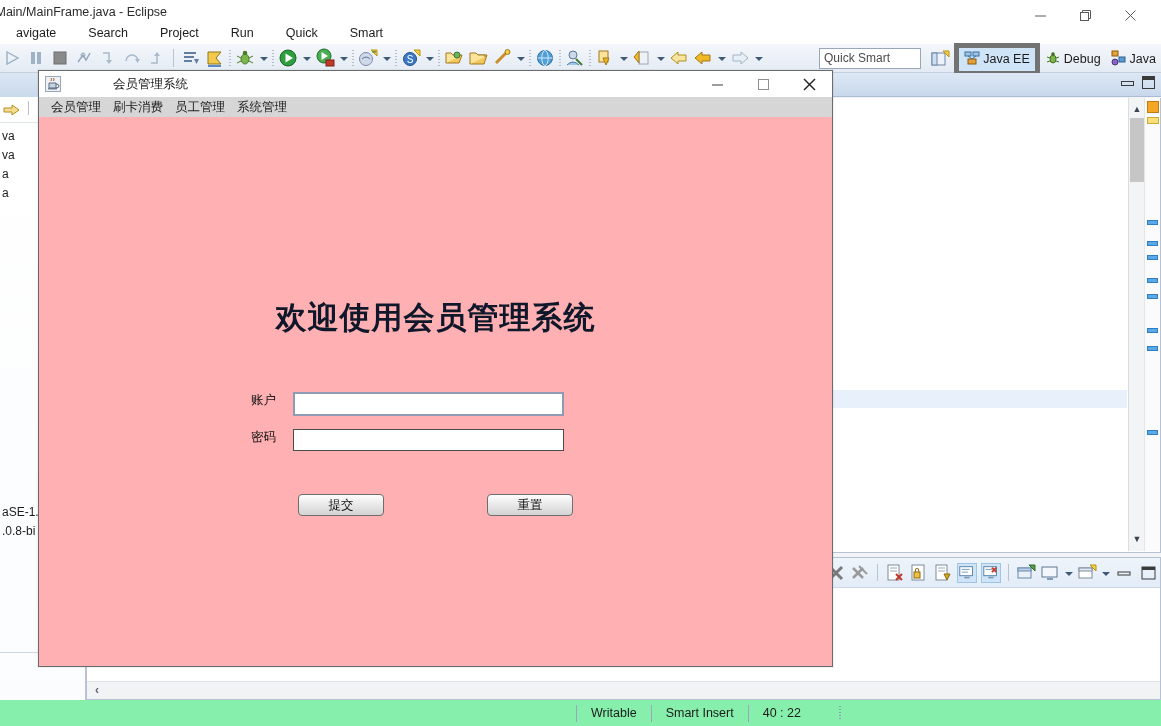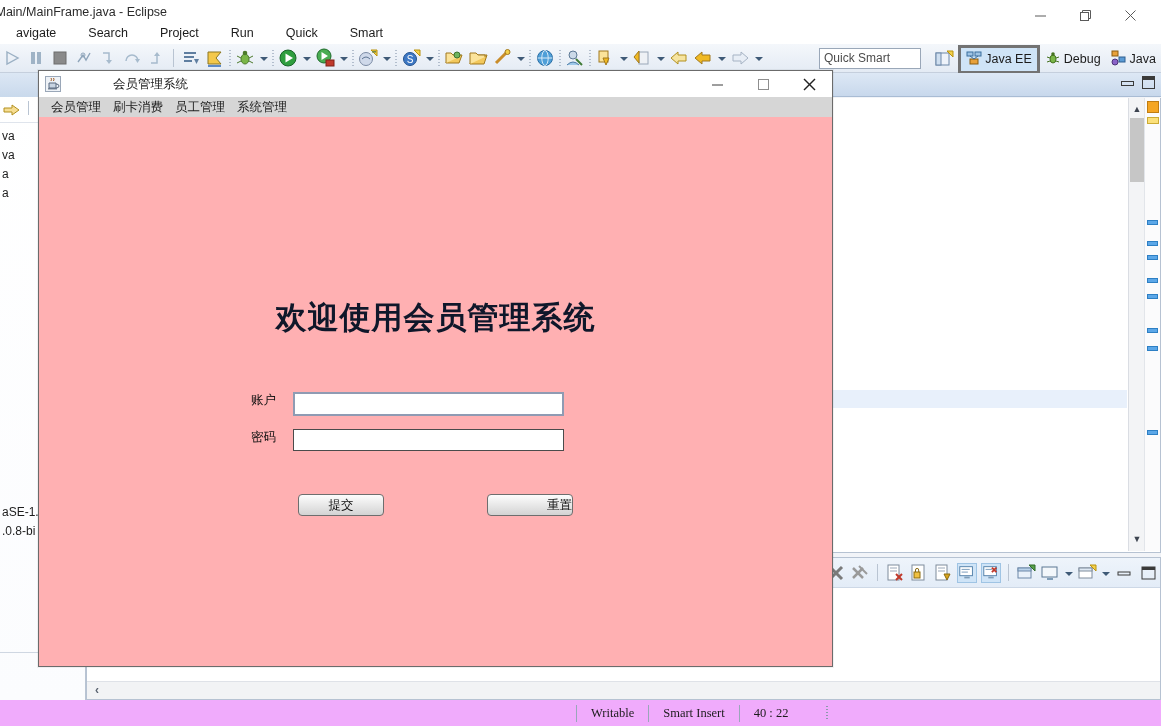--- a/index.html
+++ b/index.html
@@ -49,21 +49,21 @@
              background-image: repeating-linear-gradient(#9aa8bb 0 1px, transparent 1px 3px);
              background-size: 2px 100%; background-repeat: no-repeat; background-position: 2px 2px; opacity:.7;}
 
   .quick-access {
     position: absolute; right: 240px; top: 48px; width: 102px; height: 21px;
     background: #fff; border: 1px solid #9aa7b8;
     font-size: 12px; color: #4c4c4c; padding: 2px 4px; white-space: nowrap;
   }
   .persp-bar { position: absolute; right: 0; top: 45px; height: 28px; display: flex; align-items: center; }
   .persp-btn { display: flex; align-items: center; gap: 3px; padding: 2px 5px; font-size: 12.5px; color: #1b1b1b; }
-  .persp-btn.active { background: #cfe4f7; border: 3px solid #737373; }
+  .persp-btn.active { background: #cfe4f7; border: 5px solid #737373; }
   .persp-newicon { width: 20px; height: 20px; position: relative; margin-right: 4px; }
 
   
   .workbench { position: absolute; left: 0; top: 73px; width: 1161px; height: 627px; background: #f2f4f8; }
   .pkg-explorer {
     position: absolute; left: 0; top: 0; width: 86px; height: 627px;
     background: linear-gradient(#ffffff, #fbfcfe);
     border-right: 1px solid #b9c4d3;
   }
   .pkg-tab {
@@ -130,21 +130,21 @@
   .cn-sep { width: 1px; height: 17px; background: #b9c4d2; margin: 0 5px; flex: none; }
   .console-body { position: absolute; left: 0; top: 31px; width: 1073px; height: 80px; background: #fff; }
   .console-hscroll {
     position: absolute; left: 0; bottom: 0; width: 1073px; height: 18px;
     background: #f2f3f5; border-top: 1px solid #dfe2e8;
   }
 
   
   .statusbar {
     position: absolute; left: 0; bottom: 0; width: 1161px; height: 26px;
-    background: #f0abfc; display: flex; align-items: center; font-size: 12.5px; color: #1c1c1c; font-family: Liberation Serif, serif;
+    background: #86efac; display: flex; align-items: center; font-size: 12.5px; color: #1c1c1c;
   }
   .st-cell { padding: 0 14px; height: 17px; line-height: 17px; display: flex; align-items: center; white-space: nowrap; }
   .st-div { width: 1px; height: 17px; background: #9aa6ba; }
   .st-dots { width: 6px; height: 16px; margin-left: 22px;
              background-image: repeating-linear-gradient(#8d99ad 0 1px, transparent 1px 3px);
              background-size: 2px 100%; background-repeat: no-repeat; background-position: 2px 1px; }
 
   
   .swing-dialog {
     position: absolute; left: 38px; top: 70px; width: 795px; height: 597px;
@@ -665,17 +665,17 @@
         <span class="form-label">账户</span>
         <input class="txt-field" type="text" value="" style="">
       </div>
 
       <div class="form-row" style="left:212px; top:312px;">
         <span class="form-label">密码</span>
         <input class="txt-field plain" type="password" value="" style="">
       </div>
 
       <button class="btn" style="position:absolute; left:259px; top:377px;">提交</button>
-      <button class="btn" style="position:absolute; left:448px; top:377px;text-align:right;">重置</button>
+      <button class="btn" style="position:absolute; left:448px; top:377px;">重置</button>
     </div>
   </div>
 
 </div>
 
 </body></html>

